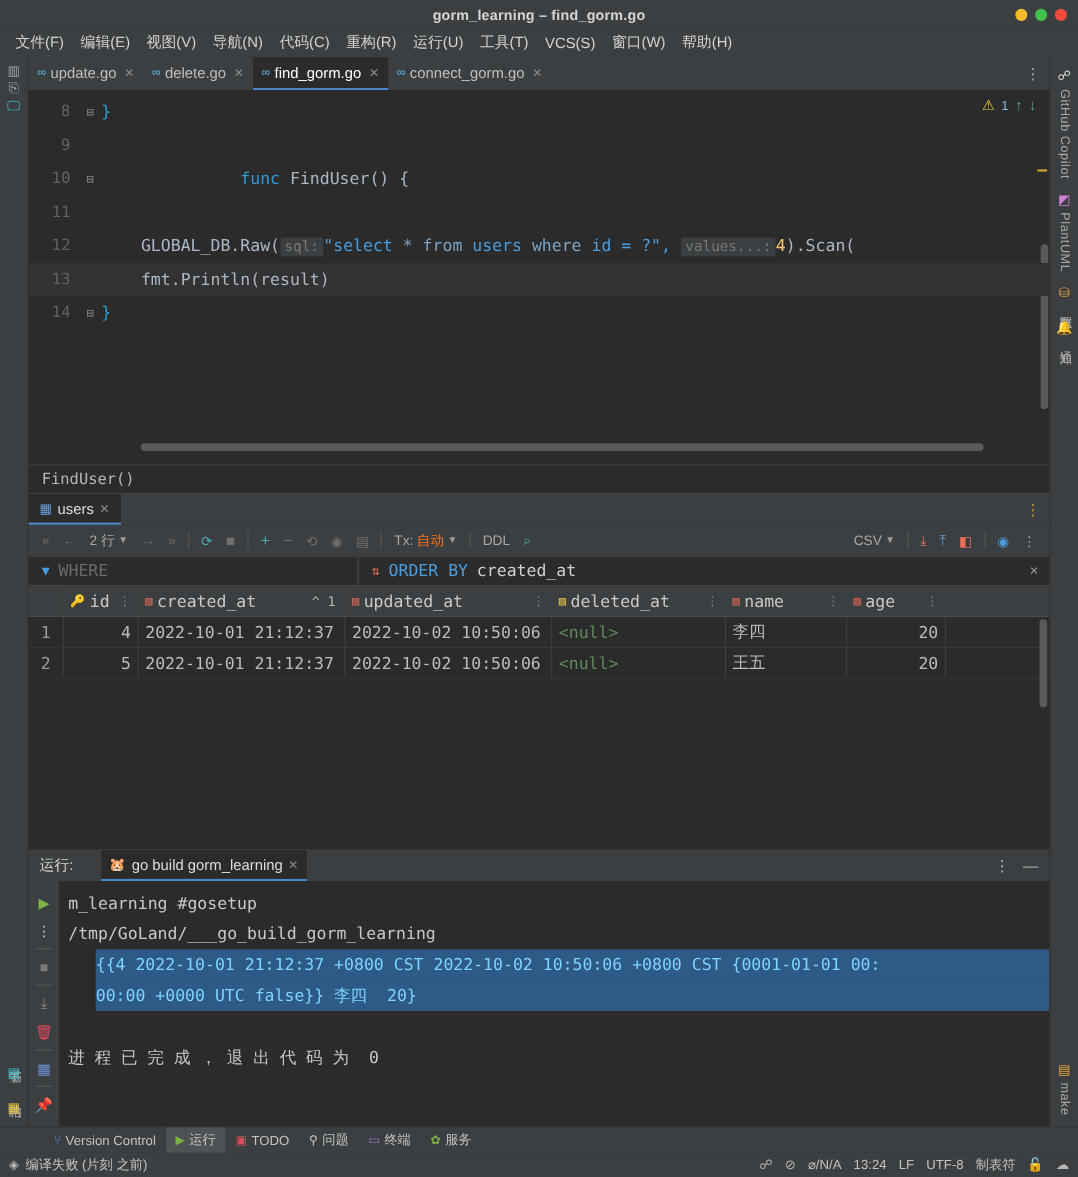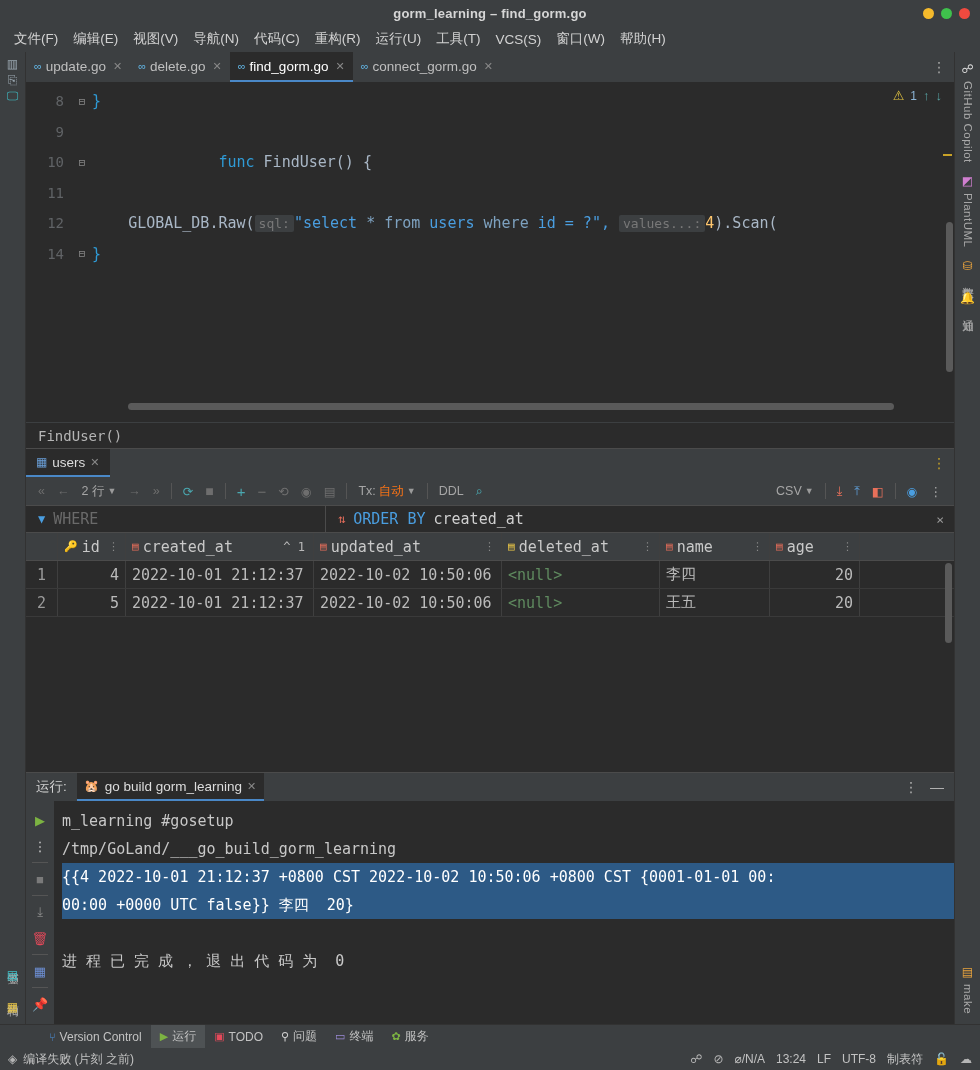--- a/index.html
+++ b/index.html
@@ -171,21 +171,21 @@
   .colicon.key{ color:#e8c547;}
   .colicon.del{ color:#e8c547;}
   .sortmark{ margin-left:auto; color:#b9b9b9; font-size:12px; padding-right:2px;}
   .dots{ margin-left:auto; color:#8a8a8a; font-size:11px;}
   .grow.data{ border-bottom:1px solid #3a3a3a;}
   .nullv{ color:#5f8a5f;}
   .gfill{ background:#2b2b2b;}
   .db-vscroll{ position:absolute; right:2px; top:30px; width:7px; height:80px; background:#5a5a5a; border-radius:4px;}
   
   .runpanel{ flex:0 0 auto; display:flex; flex-direction:column; background:#2b2b2b; border-top:1px solid #4b4b4b;}
-  .run-header{ height:28px; background:#3c3f41; display:flex; align-items:center; padding-left:10px; gap:10px;}
+  .run-header{ height:28px; background:#3c3f41; display:flex; align-items:center; padding-left:10px; gap:25px;}
   .run-label{ font-size:13.5px; color:#d2d2d2;}
   .run-tab{
     display:flex; align-items:center; gap:5px; padding:0 8px; height:28px;
     background:#2b2b2b; border-bottom:2px solid #4a88c7; font-size:13.5px; color:#ddd;
   }
   .run-tab .gico{ color:#63b8e8; font-size:12px;}
   .run-tab .x{ color:#888; font-size:11px;}
   .run-hdr-right{ margin-left:auto; display:flex; align-items:center; gap:12px; padding-right:10px; color:#b0b0b0; font-size:14px;}
   .console-row{ display:flex; flex:1 1 auto; min-height:0;}
   .console-gutter{
@@ -193,21 +193,21 @@
     align-items:center; padding-top:6px; gap:0px;
   }
   .cg-ico{ height:26px; display:flex; align-items:center; justify-content:center; font-size:13px;}
   .cg-div{ width:16px; height:1px; background:#555; margin:3px 0;}
   .console{
     flex:1 1 auto; background:#2b2b2b; padding:6px 0 0 8px;
     font-family:"DejaVu Sans Mono", monospace; font-size:15px; color:#c8c8c8;
     overflow:hidden;
   }
   .cl{ height:28px; display:flex; align-items:center; white-space:pre;}
-  .cl.sel{ background:#2d5a86; color:#ffffff;}
+  .cl.sel{ background:#2d5a86; color:#7dd3fc;margin-left:25px;}
   
   .bottombar{
     height:24px; flex:0 0 24px; background:#3c3f41; display:flex; align-items:stretch;
     padding-left:40px; border-top:1px solid #323232;
   }
   .bt{
     display:flex; align-items:center; gap:4px; padding:0 9px; font-size:12px; color:#c2c2c2; white-space:nowrap;
   }
   .bt.active{ background:#4e5254;}
   .bt .i{ font-size:11px;}
@@ -323,20 +323,25 @@
             </span>
           </div>
           <div class="cline">
             <span class="gutter">11</span>
             <span class="fold"></span>
           </div>
           <div class="cline">
             <span class="gutter">12</span>
             <span class="fold"></span>
             <span class="ctext">    <span>GLOBAL_DB.Raw(</span><span class="hint">sql:</span><span class="sqlstr">"select </span><span class="sqlkw">* </span><span class="sqlkw">from</span><span class="sqlstr"> users </span><span class="sqlkw">where</span><span class="sqlstr"> id = ?",</span><span> </span><span class="hint">values...:</span><span class="num">4</span><span>).Scan(</span></span>
+          </div>
+          <div class="cline cur">
+            <span class="gutter">13</span>
+            <span class="fold"></span>
+            <span class="ctext">    <span>fmt.Println(result)</span></span>
           </div>
           <div class="cline">
             <span class="gutter">14</span>
             <span class="fold">⊟</span>
             <span class="ctext"><span class="kw2">}</span></span>
           </div>
         </div>
         <div class="hscroll"></div>
       </div>
 

